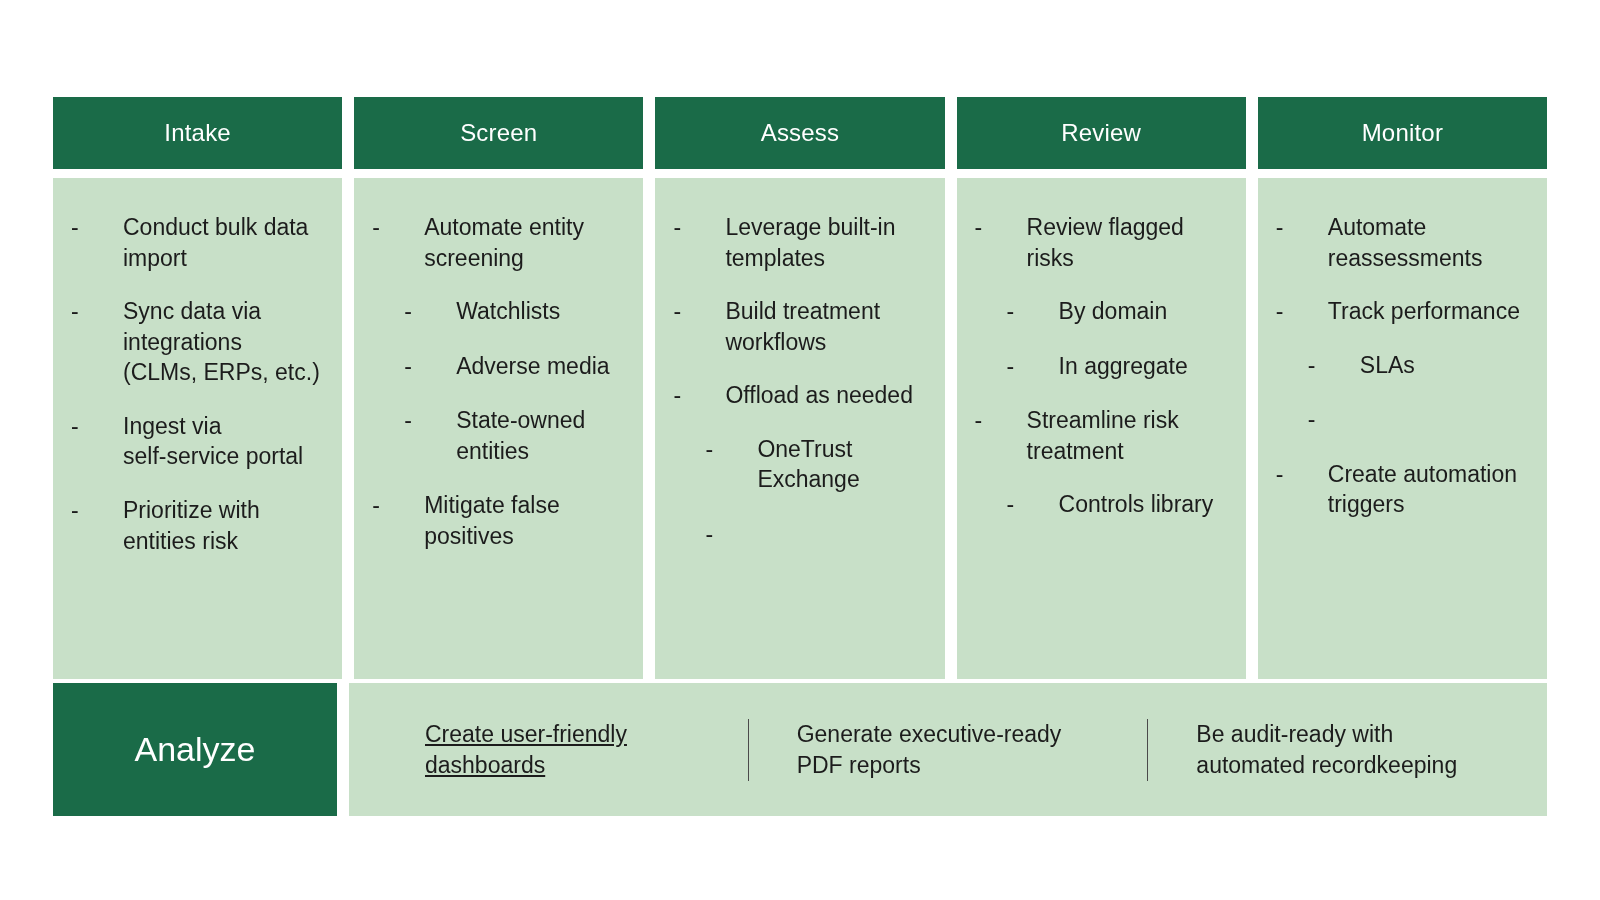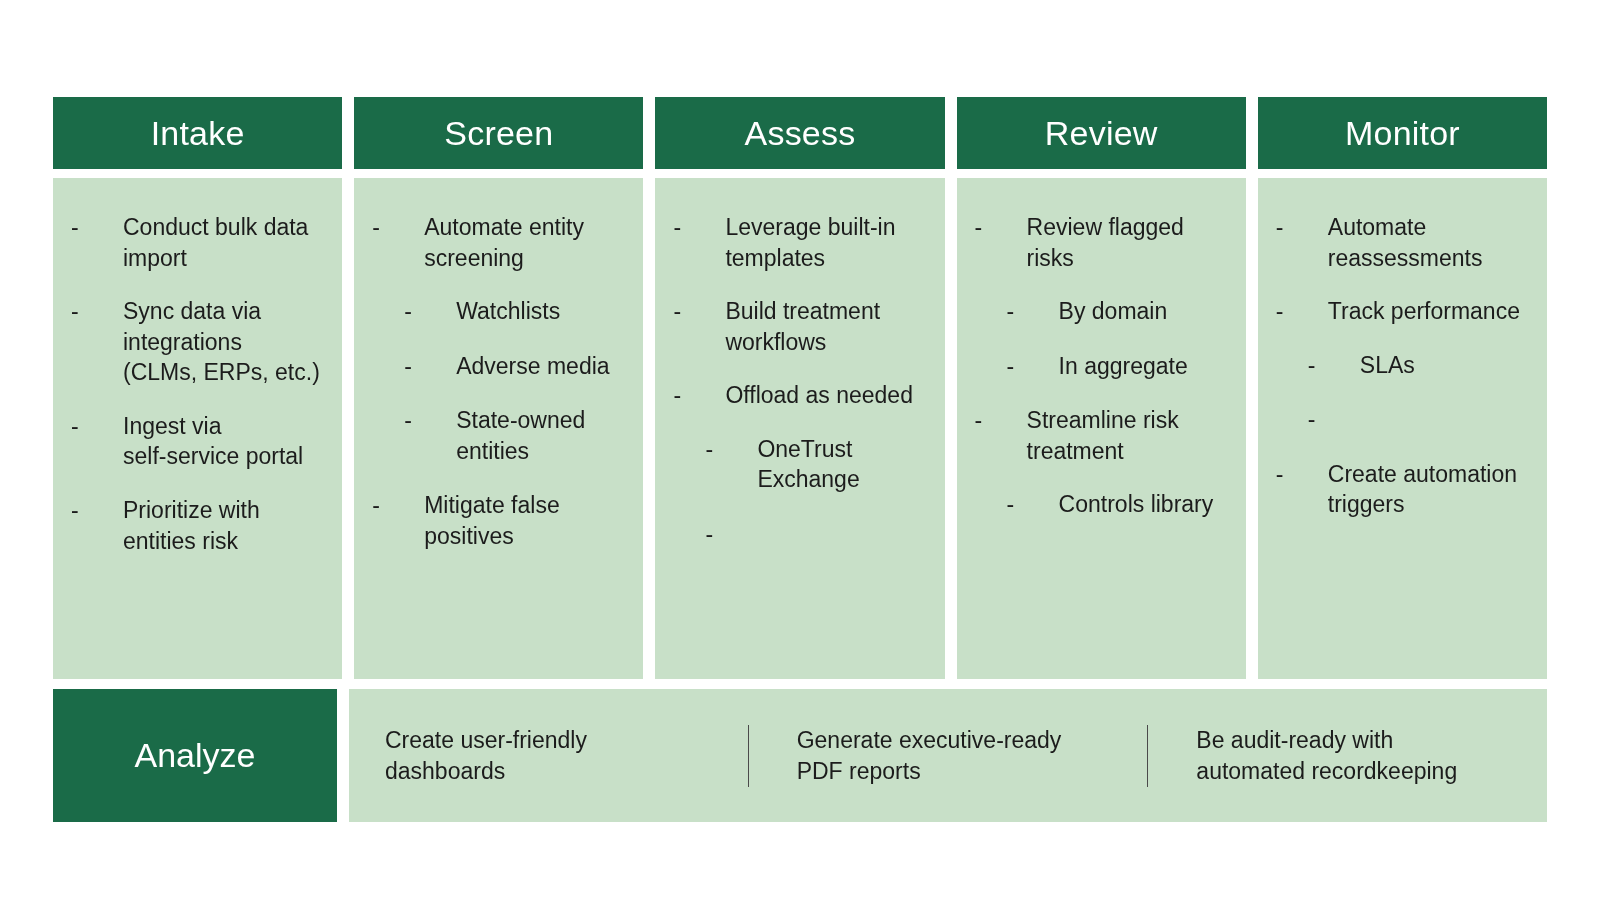--- a/index.html
+++ b/index.html
@@ -34,21 +34,21 @@
     flex-direction: column;
   }
 
   .col-header {
     background: #1a6b48;
     height: 72px;
     display: flex;
     align-items: center;
     justify-content: center;
     color: #ffffff;
-    font-size: 34px;
+    font-size: 24px;
     font-weight: 400;
     letter-spacing: 0.2px;
     line-height: 1;
   }
 
   .col-body {
     background: #c8e0c8;
     margin-top: 9px;
     height: 501px;
     padding: 34px 18px 10px 18px;
@@ -84,21 +84,21 @@
   }
   .btext {
     flex: 1 1 auto;
     white-space: pre-line;
     margin-left: 32px;
   }
 
   
   .bottom-row {
     display: flex;
-    margin-top: 10px;
+    margin-top: 4px;
     height: 133px;
   }
   .analyze-box {
     flex: 0 0 284px;
     background: #1a6b48;
     display: flex;
     align-items: center;
     justify-content: center;
     color: #ffffff;
     font-size: 34px;
@@ -123,21 +123,21 @@
     height: 62px;
     background: #4a4a4a;
   }
   .ai-text {
     color: #1c1c1c;
     font-size: 23px;
     line-height: 1.34;
     white-space: pre-line;
     padding-left: 48px;
   }
-  .ai-cell:first-child .ai-text { padding-left: 36px; }
+  .ai-cell:first-child .ai-text { padding-left: 76px; text-decoration: underline; }
 </style>
 </head>
 <body>
 
 <div id="board">
 
   <div class="columns">
       <div class="col">
         <div class="col-header">
           <span>Intake</span>

